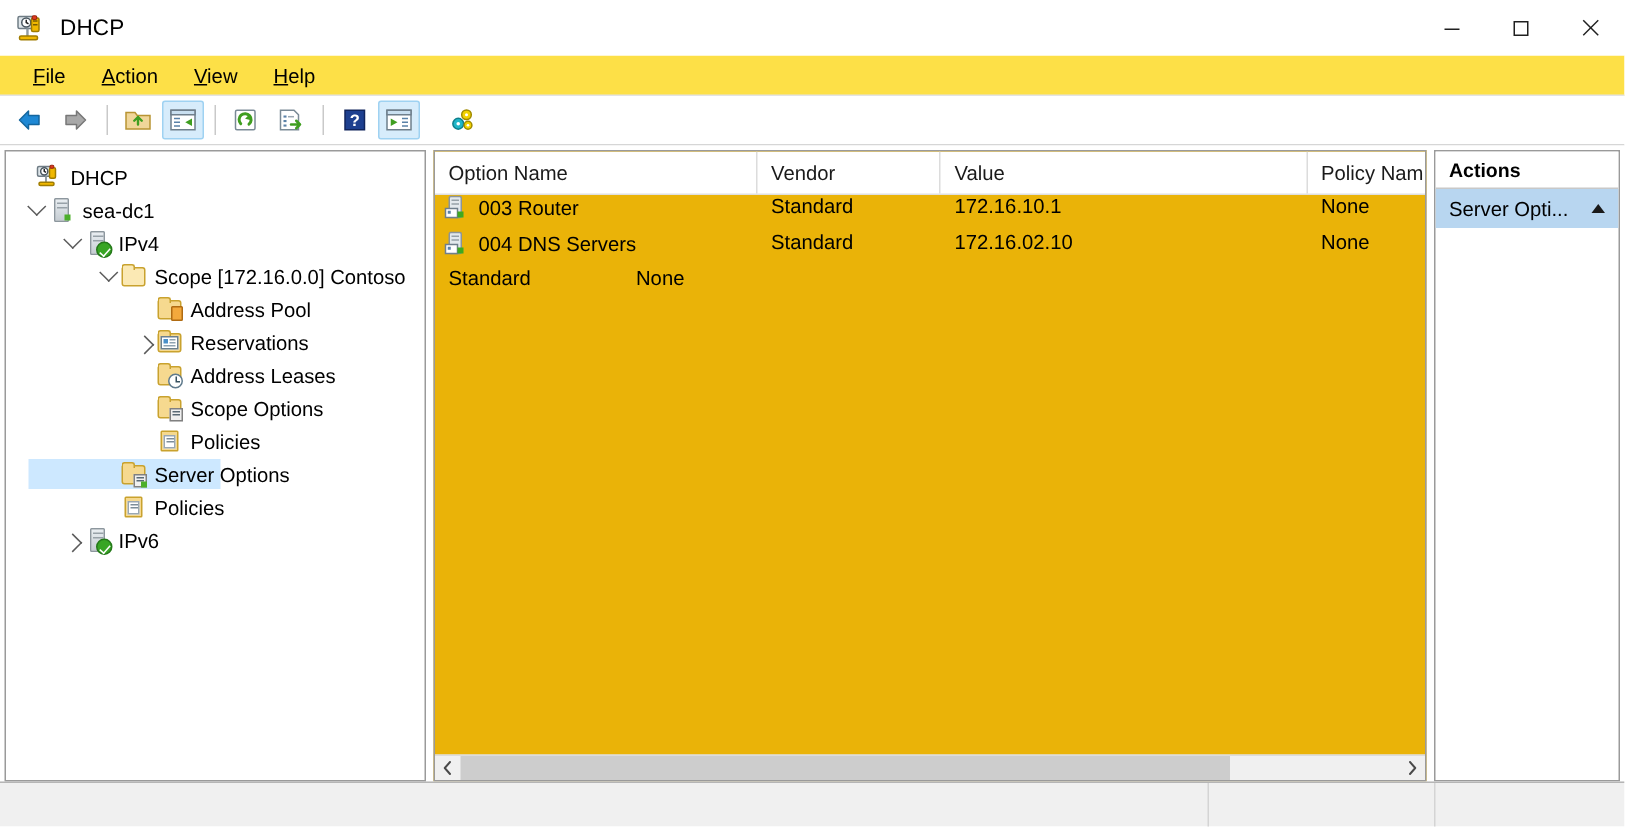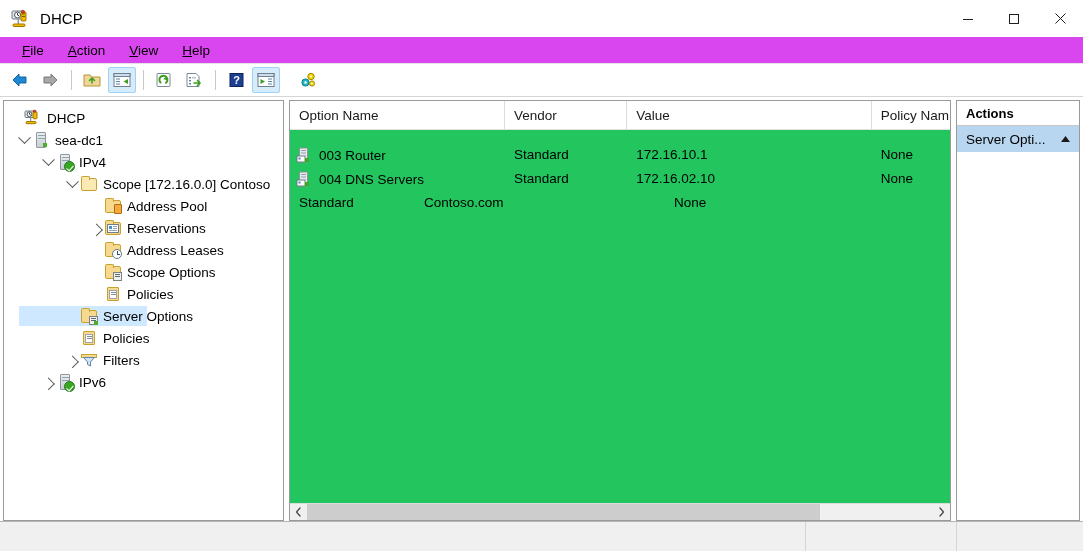--- a/index.html
+++ b/index.html
@@ -40,21 +40,21 @@
     display: flex; align-items: center; justify-content: center;
     background: transparent;
   }
   .winbtn svg { display: block; }
 
   
   .menubar {
     height: 27px; flex: 0 0 27px;
     display: flex; align-items: center;
     padding-left: 10px;
-    background: #d946ef;
+    background: #fde047;
     border-bottom: 1px solid #e3e3e3;
   }
   .menu-item {
     font-size: 13.5px; color: #000;
     padding: 3px 12px 3px 12px;
     cursor: default;
   }
   .menu-item u { text-decoration: underline; text-underline-offset: 1px; }
 
   
@@ -126,25 +126,24 @@
     background: #cde8ff;
     z-index: 0;
   }
   .tnode .row-inner { display: flex; align-items: center; position: relative; z-index: 1; }
 
   
   .list-pane {
     flex: 1 1 auto;
     margin-left: 5px;
     border: 1px solid #9a9a9a;
-    background: #22c55e;
+    background: #eab308;
     display: flex; flex-direction: column;
     min-width: 0;
     overflow: hidden;
-    gap: 17px;
   }
   .lv-header {
     height: 29px; flex: 0 0 29px;
     display: flex;
     background: #ffffff;
     border-bottom: 1px solid #e0e0e0;
     position: relative;
   }
   .lv-th {
     display: flex; align-items: center;
@@ -572,34 +571,20 @@
             <div class="ticon">
               <span style="position:absolute;left:3px;top:2px;width:12px;height:14px;background:#f6d98f;border:1px solid #c9a22e;border-radius:1px"></span>
               <span style="position:absolute;left:5px;top:4.5px;width:8px;height:9px;background:#ffffff;border:1px solid #9aa7b2"></span>
               <span style="position:absolute;left:6.5px;top:6.5px;width:5px;height:1px;background:#7d8d99"></span>
               <span style="position:absolute;left:6.5px;top:9px;width:5px;height:1px;background:#7d8d99"></span>
             </div>
             <div class="tlabel">Policies</div>
           </div>
         </div>
 
-        <div class="tnode" style="padding-left:36px">
-          <div class="row-inner">
-            <div class="twist" style="margin-left:24px">
-                <i class="chev right"></i>
-              </div>
-            <div class="ticon">
-              <span style="position:absolute;left:1px;top:3px;width:16px;height:4px;background:#f6d98f;border:1px solid #c9a22e"></span>
-              <svg width="18" height="18" viewBox="0 0 18 18" style="position:absolute;left:0;top:0">
-                <path d="M3.5 6.5 L14.5 6.5 L10.5 11 L10.5 15 L7.5 13.5 L7.5 11 Z" fill="#cfe3f2" stroke="#5f86a8" stroke-width="1" stroke-linejoin="round"></path>
-              </svg>
-            </div>
-            <div class="tlabel">Filters</div>
-          </div>
-        </div>
 
         <div class="tnode" style="padding-left:12px">
           <div class="row-inner">
             <div class="twist" style="margin-left:24px">
                 <i class="chev right"></i>
               </div>
             <div class="ticon">
               <span class="srv-tower"></span>
               <span class="srv-line" style="top:4px"></span>
               <span class="srv-line" style="top:7px"></span>
@@ -656,21 +641,20 @@
             </span>
             <span>004 DNS Servers</span>
           </div>
           <div class="lv-td" style="width:125px">Standard</div>
           <div class="lv-td" style="width:250px">172.16.02.10</div>
           <div class="lv-td" style="width:80px">None</div>
         </div>
 
         <div class="lv-row">
           <div class="lv-td" style="width:125px">Standard</div>
-          <div class="lv-td" style="width:250px">Contoso.com</div>
           <div class="lv-td" style="width:80px">None</div>
         </div>
 
       </div>
 
       <div class="hscroll">
         <div class="hs-arrow">
           <svg width="7" height="10" viewBox="0 0 7 10">
               <path d="M5 1 L1.5 5 L5 9" stroke="#4a4a4a" stroke-width="1.3" fill="none" stroke-linecap="round" stroke-linejoin="round"></path>
             </svg>

